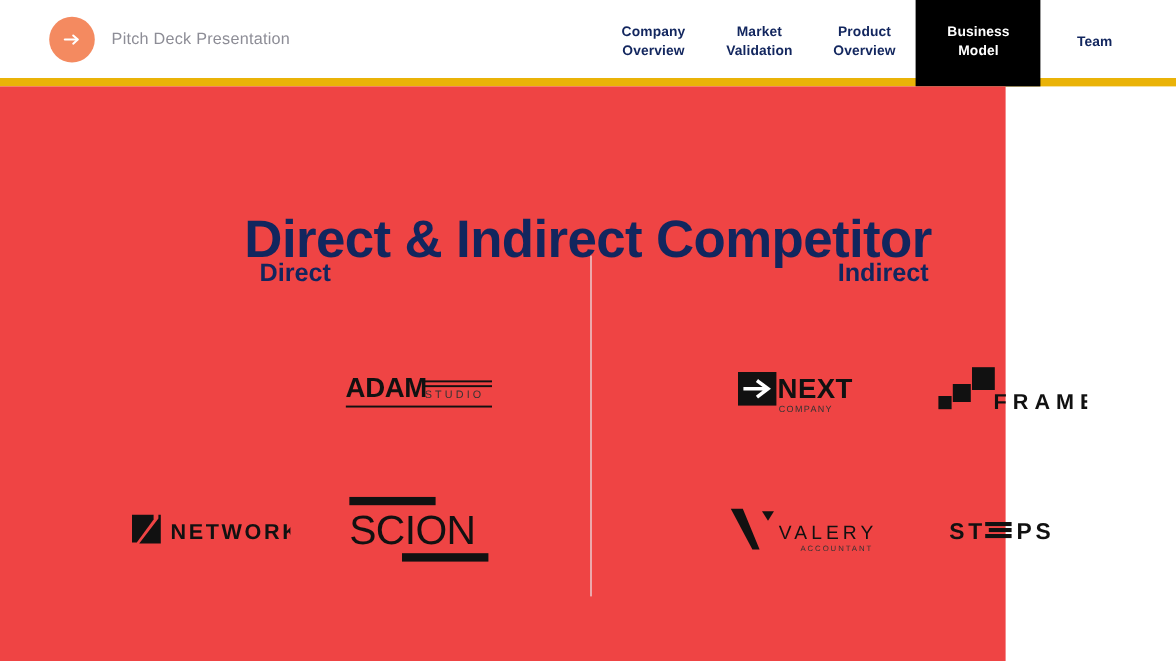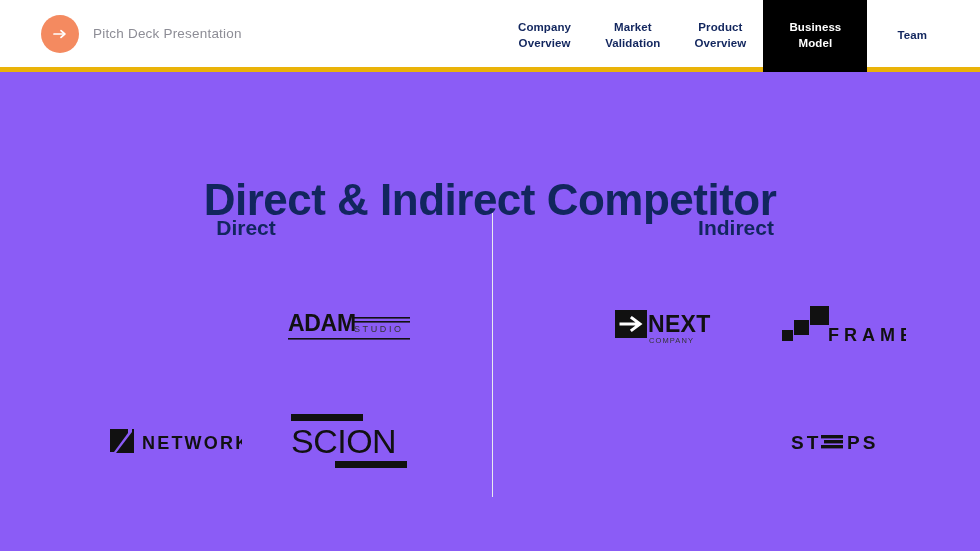--- a/index.html
+++ b/index.html
@@ -9,21 +9,21 @@
     background:#ffffff;
     color:#12265e;
     overflow:hidden;
   }
 
   
   .header {
     position:relative;
     width:980px; height:72px;
     background:#ffffff;
-    border-bottom:5px solid #eab308;
+    border-bottom:7px solid #eab308;
     display:flex; align-items:center;
   }
   .brand { display:flex; align-items:center; padding-left:41px; }
   .brand-logo {
     width:38px; height:38px; border-radius:50%;
     background:#f48a60;
     display:flex; align-items:center; justify-content:center;
     flex:0 0 auto;
   }
   .brand-title {
@@ -58,21 +58,21 @@
   }
   .nav-item.active {
     background:#000000;
     color:#ffffff;
     width:104px;
     padding:0 10px;
   }
   .nav-item.last { padding-right:53px; padding-left:30px; }
 
   
-  .slide { position:relative; width:980px; height:479px; background:#8b5cf6; }
+  .slide { position:relative; width:838px; height:479px; background:#ef4444; }
 
   .page-title {
     position:absolute; left:0; top:103px; width:980px;
     text-align:center;
     font-size:44px; font-weight:bold;
     letter-spacing:-.5px;
     color:#12265e;
   }
 
   .divider {
@@ -185,20 +185,28 @@
 
   <div class="logo-cell c-frame">
     <svg width="126" height="44" viewBox="0 0 126 44" aria-hidden="true">
       <rect x="2" y="27" width="11" height="11" fill="#111"></rect>
       <rect x="14" y="17" width="15" height="15" fill="#111"></rect>
       <rect x="30" y="3" width="19" height="19" fill="#111"></rect>
       <text x="48" y="38" font-family="Liberation Sans, sans-serif" font-size="18" font-weight="bold" letter-spacing="5" fill="#111">FRAME</text>
     </svg>
   </div>
 
+  <div class="logo-cell c-valery">
+    <svg width="130" height="48" viewBox="0 0 130 48" aria-hidden="true">
+      <path d="M4 6 L14 6 L28 40 L22 40 Z" fill="#111"></path>
+      <path d="M30 8 L40 8 L35 16 Z" fill="#111"></path>
+      <text x="44" y="31" font-family="Liberation Sans, sans-serif" font-size="16" letter-spacing="3.4" fill="#111">VALERY</text>
+      <text x="62" y="41" font-family="Liberation Sans, sans-serif" font-size="6.5" letter-spacing="1.6" fill="#333">ACCOUNTANT</text>
+    </svg>
+  </div>
 
   <div class="logo-cell c-steps">
     <svg width="104" height="30" viewBox="0 0 104 30" aria-hidden="true">
       <text x="0" y="22" font-family="Liberation Sans, sans-serif" font-size="19" font-weight="bold" letter-spacing="3.2" fill="#111">ST</text>
       <rect x="30" y="8" width="22" height="3.4" fill="#111"></rect>
       <rect x="33" y="13" width="19" height="3.4" fill="#111"></rect>
       <rect x="30" y="18" width="22" height="3.4" fill="#111"></rect>
       <text x="56" y="22" font-family="Liberation Sans, sans-serif" font-size="19" font-weight="bold" letter-spacing="3.2" fill="#111">PS</text>
     </svg>
   </div>

